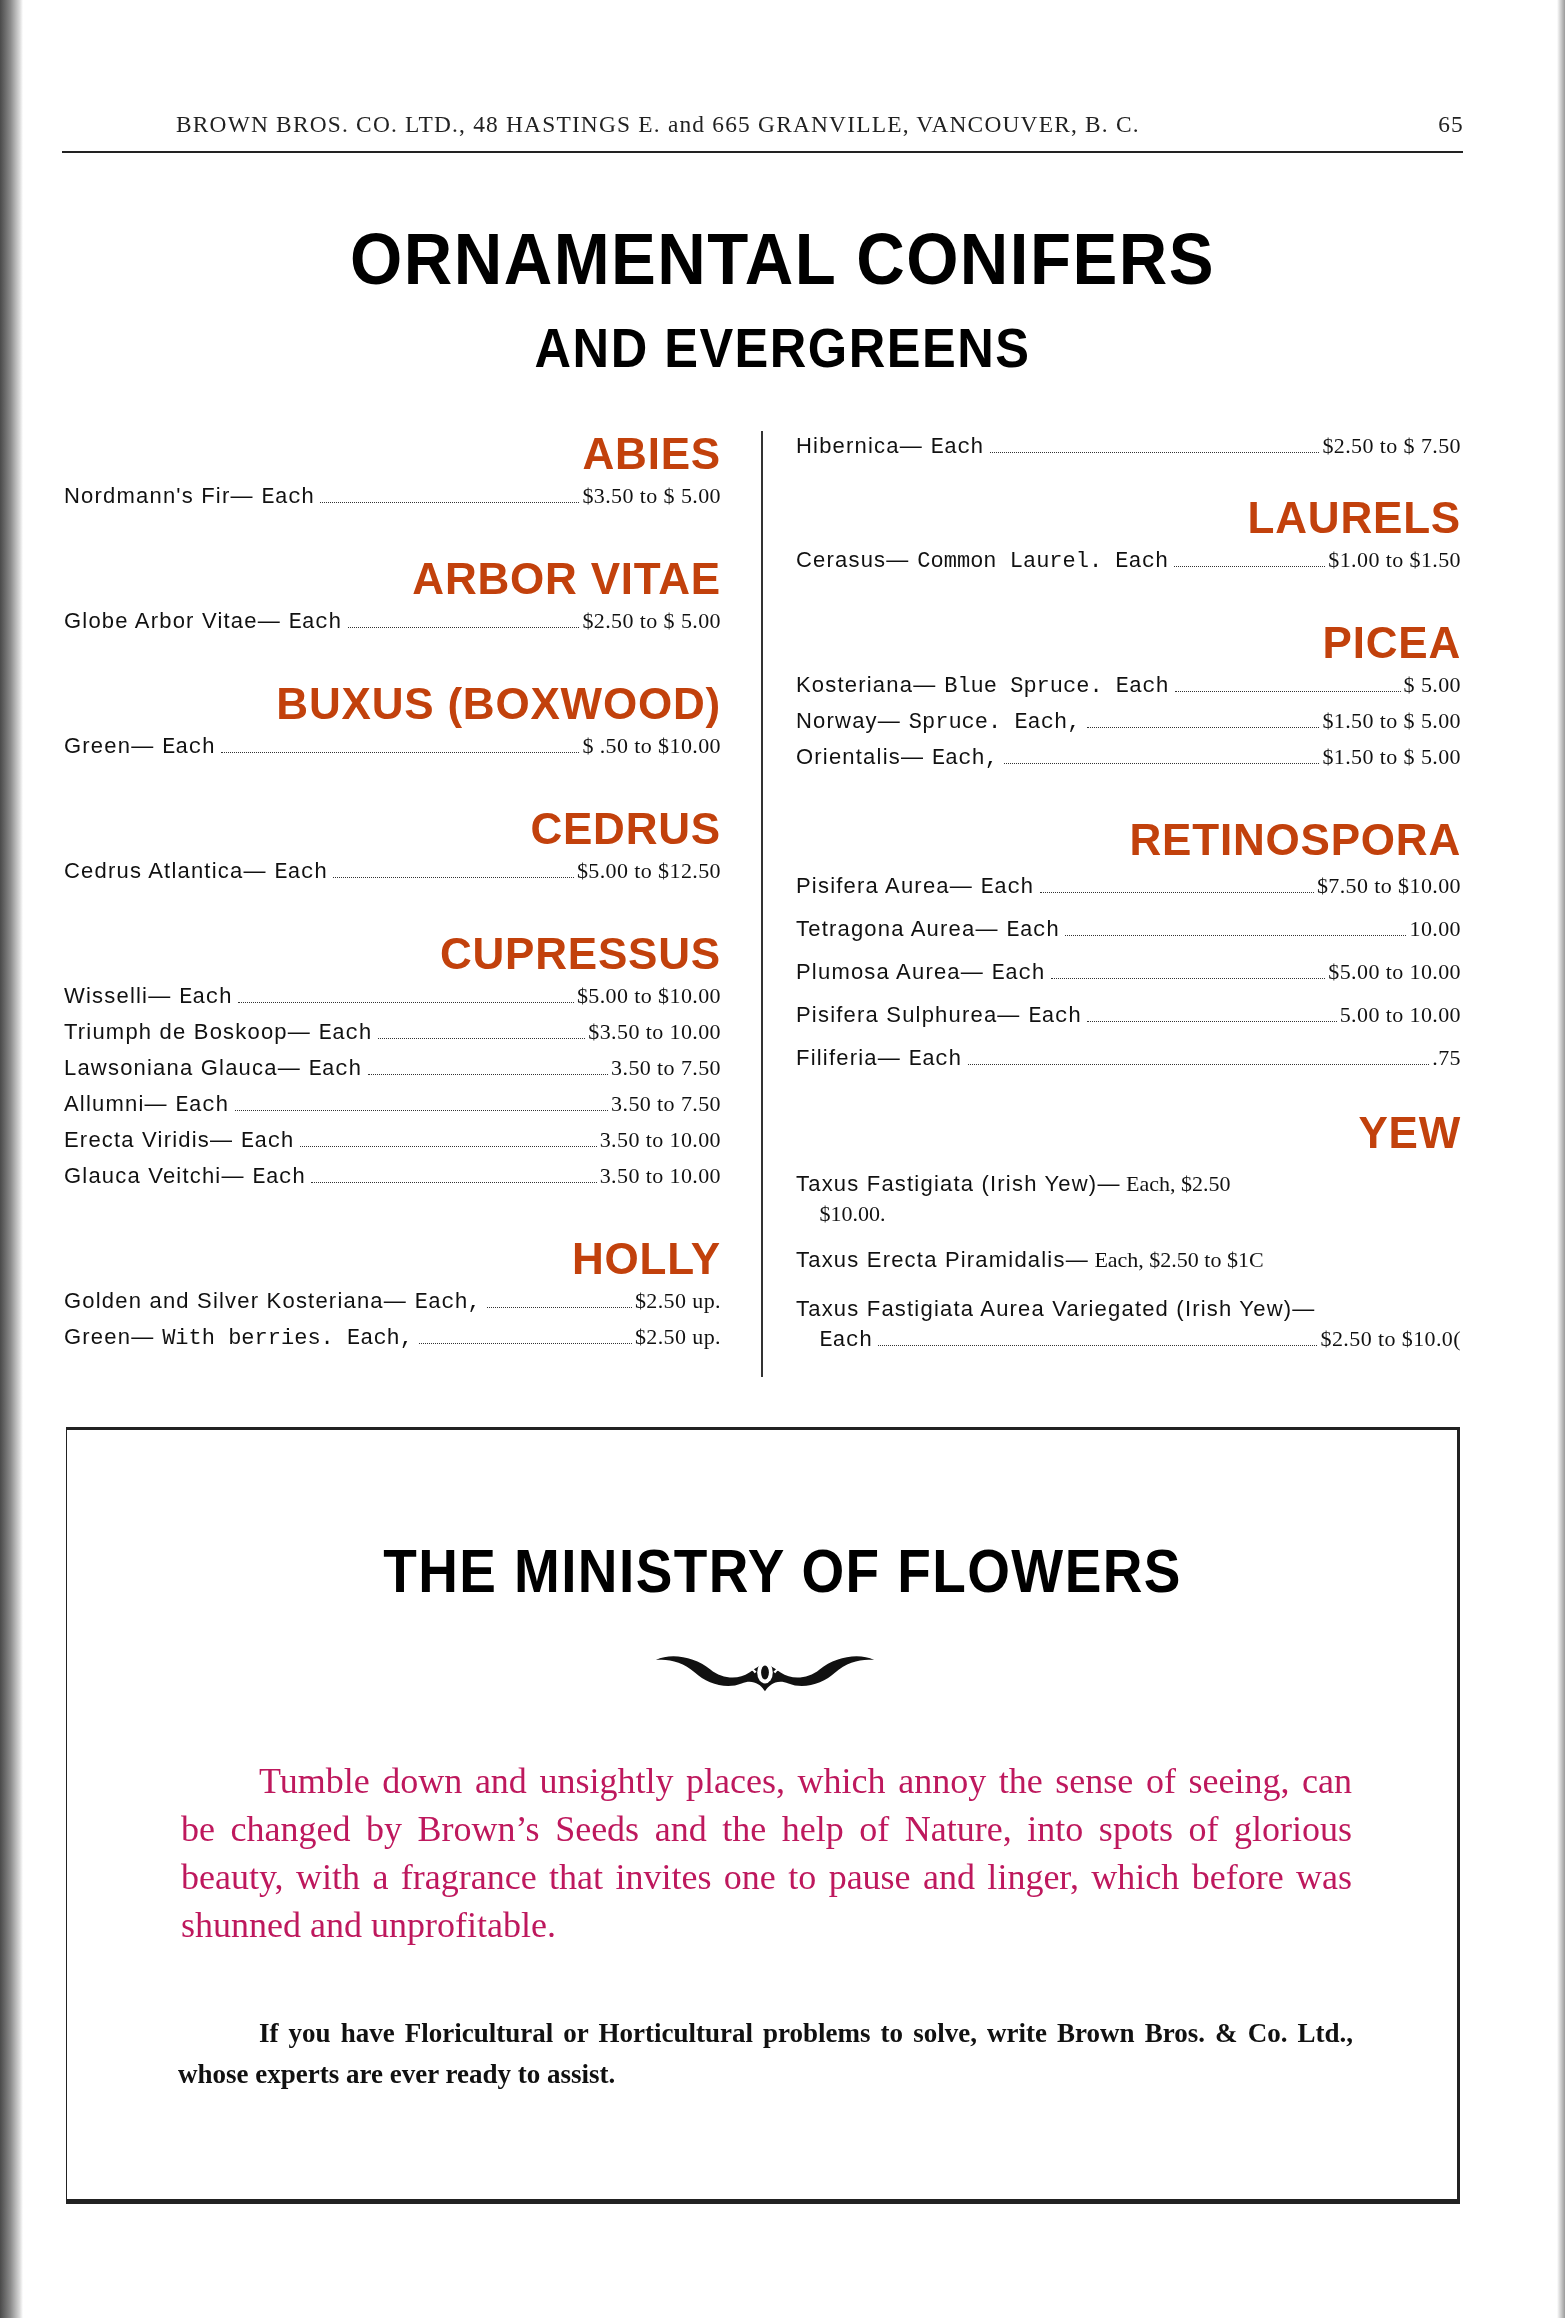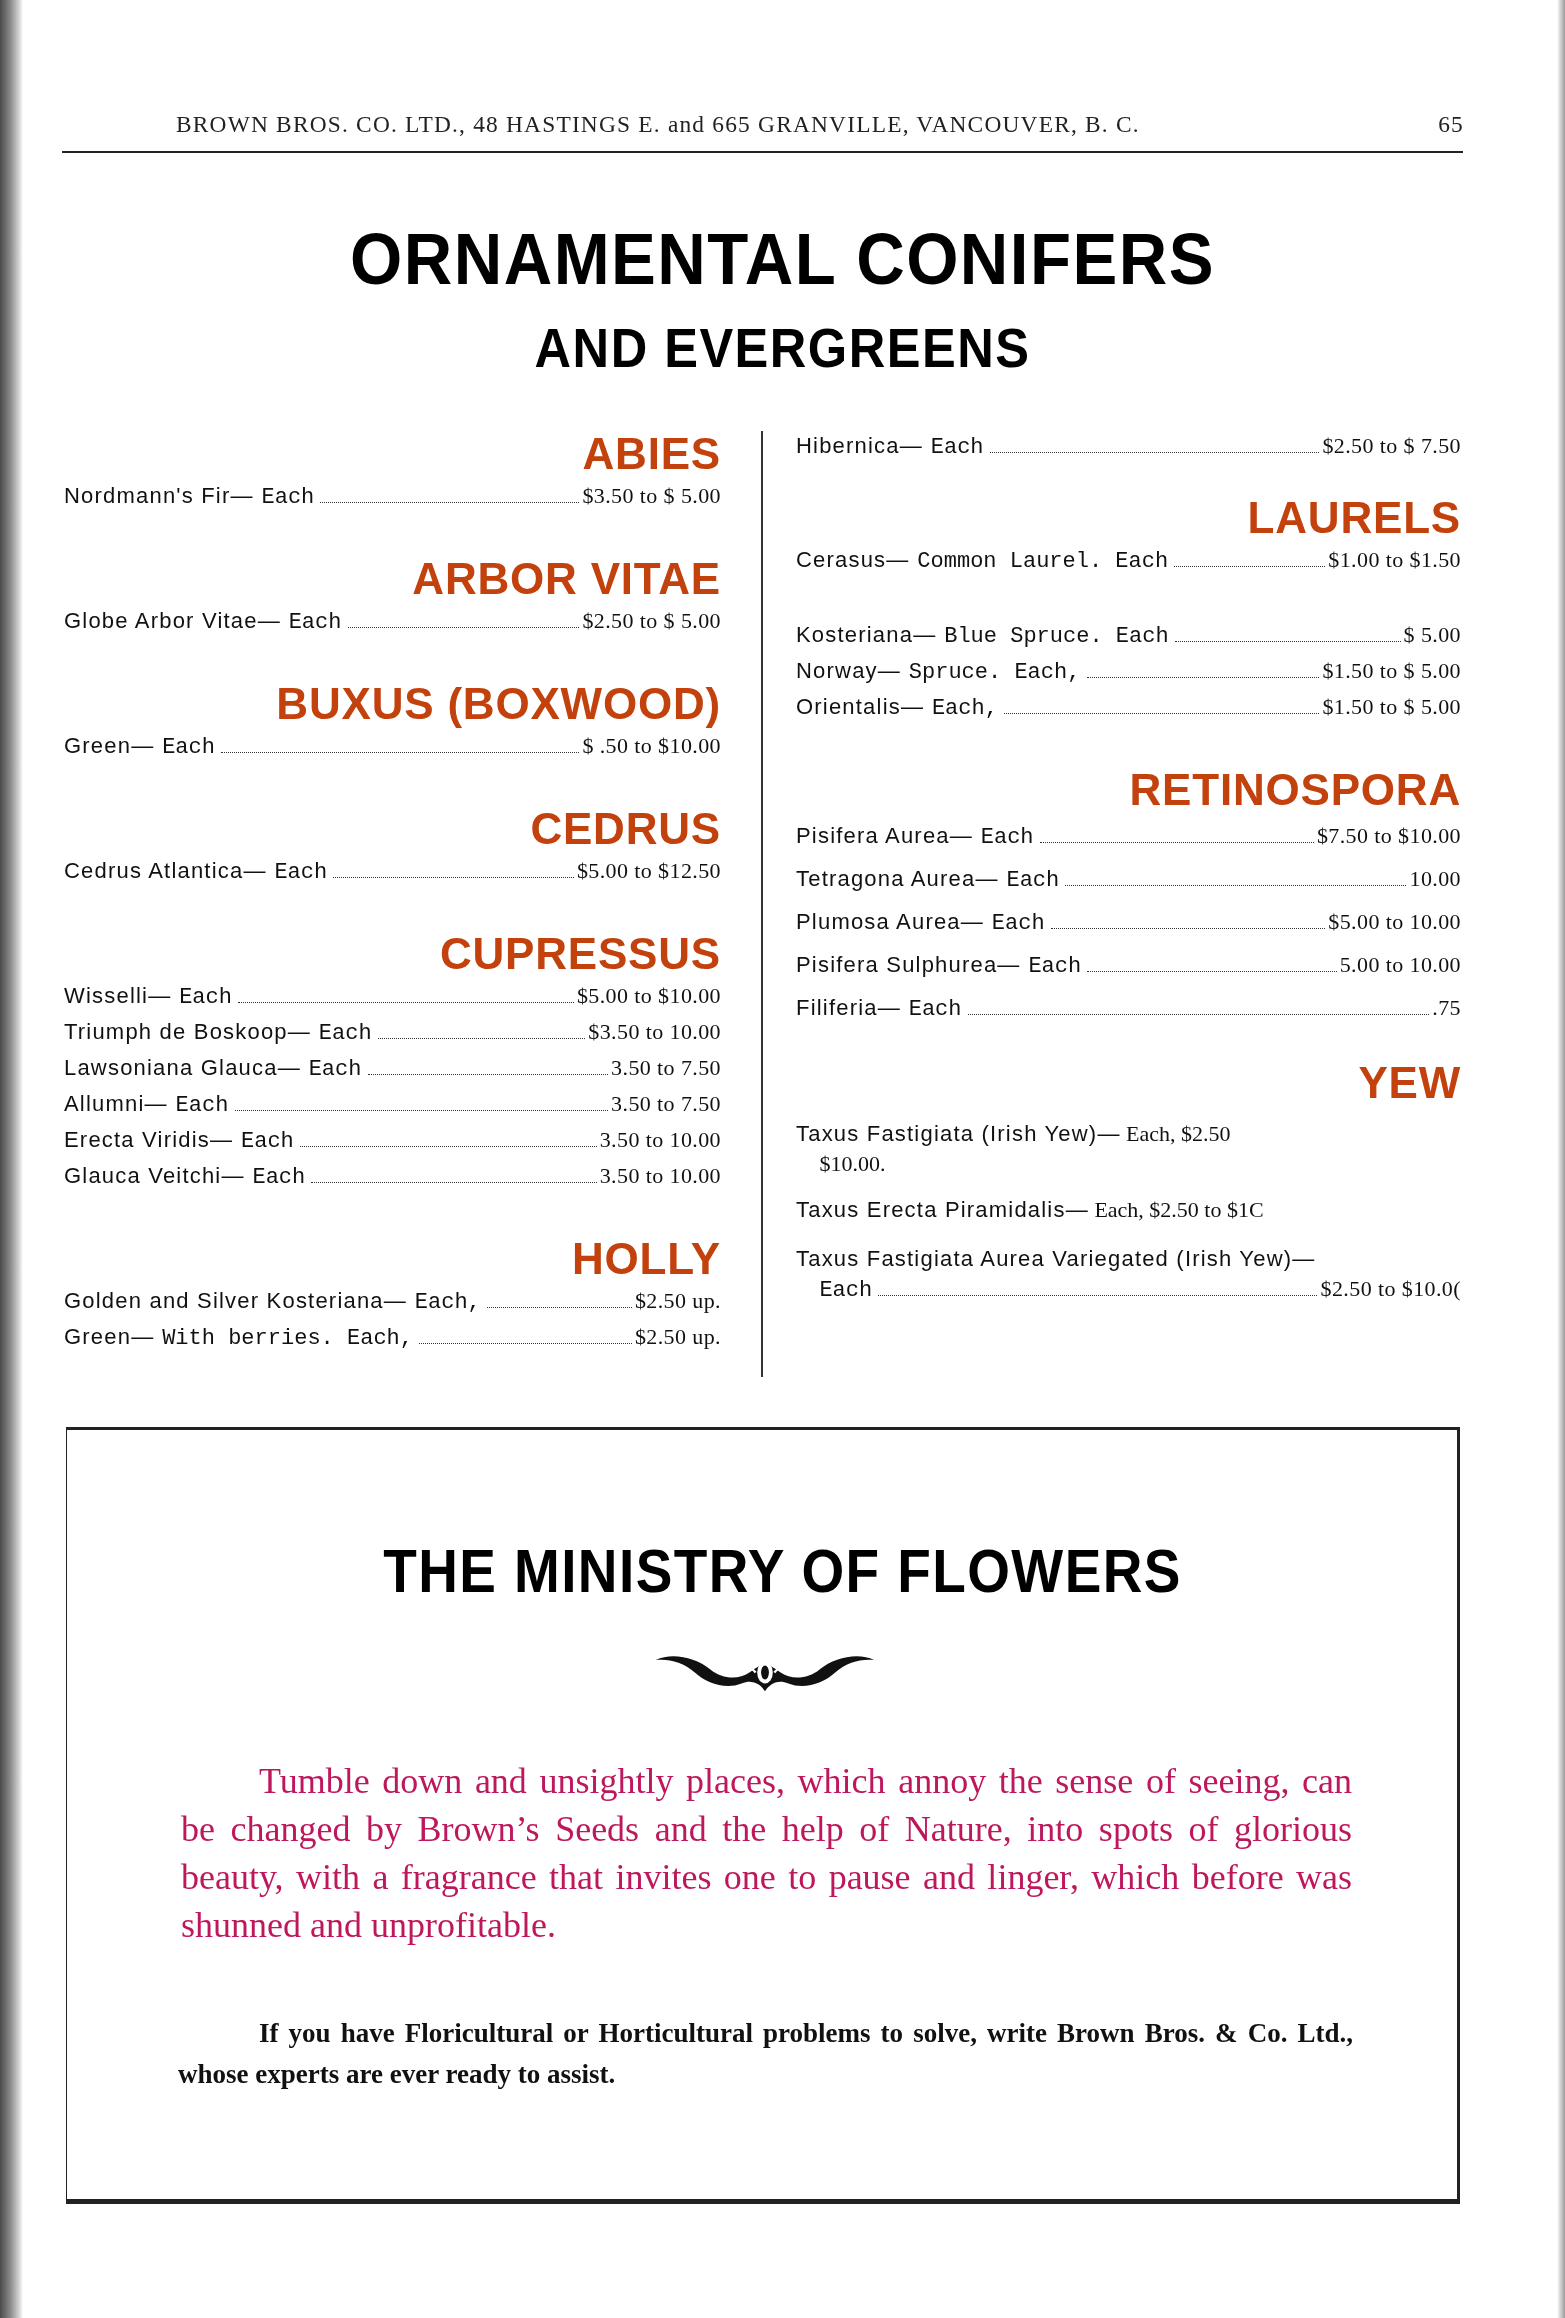--- a/index.html
+++ b/index.html
@@ -200,20 +200,21 @@
 
   <div class="section-head">LAURELS</div>
   <div class="row">
     <span class="name">Cerasus—</span>
     <span class="each">Common Laurel. Each</span>
     <span class="leader"></span>
     <span class="price">$1.00 to $1.50</span>
   </div>
   <div class="gap-m"></div>
 
+  <div class="section-head">PICEA</div>
   <div class="row">
     <span class="name">Kosteriana—</span>
     <span class="each">Blue Spruce. Each</span>
     <span class="leader"></span>
     <span class="price">$ 5.00</span>
   </div>
   <div class="row">
     <span class="name">Norway—</span>
     <span class="each">Spruce. Each,</span>
     <span class="leader"></span>

